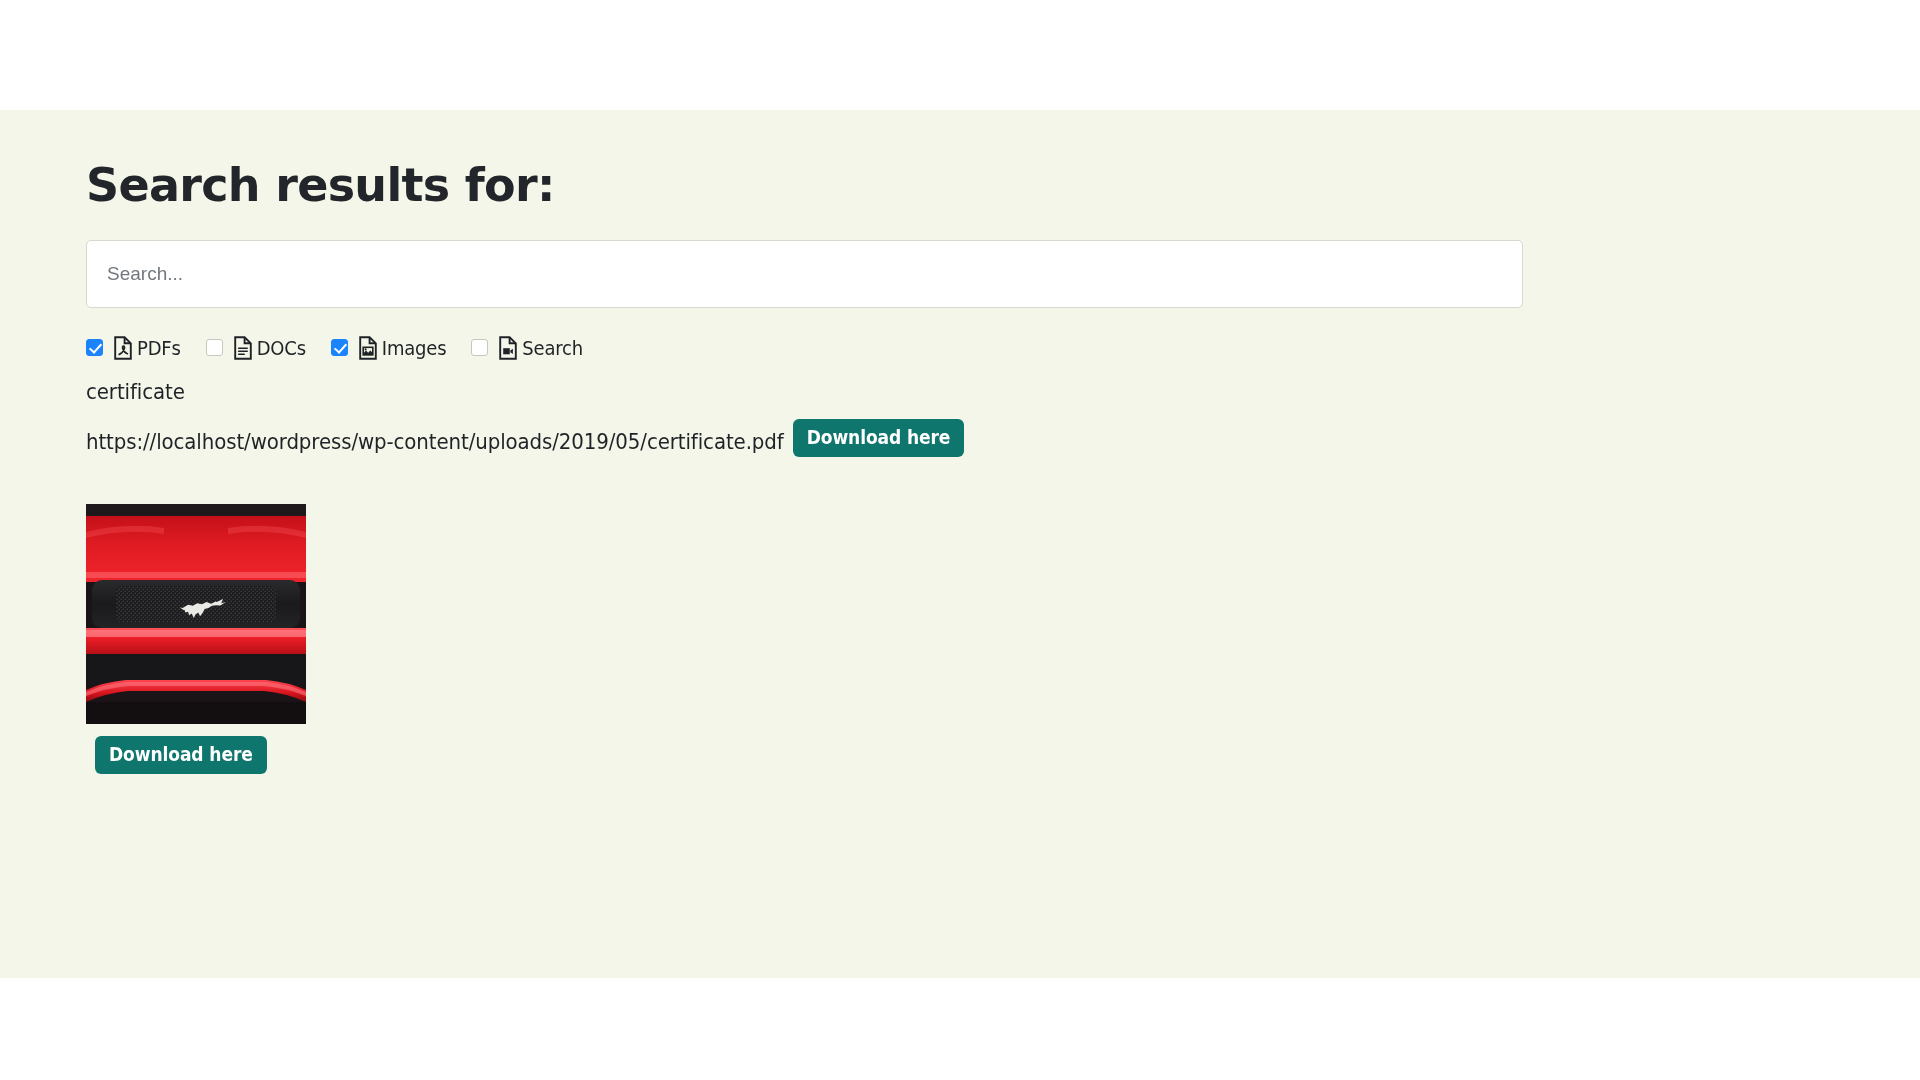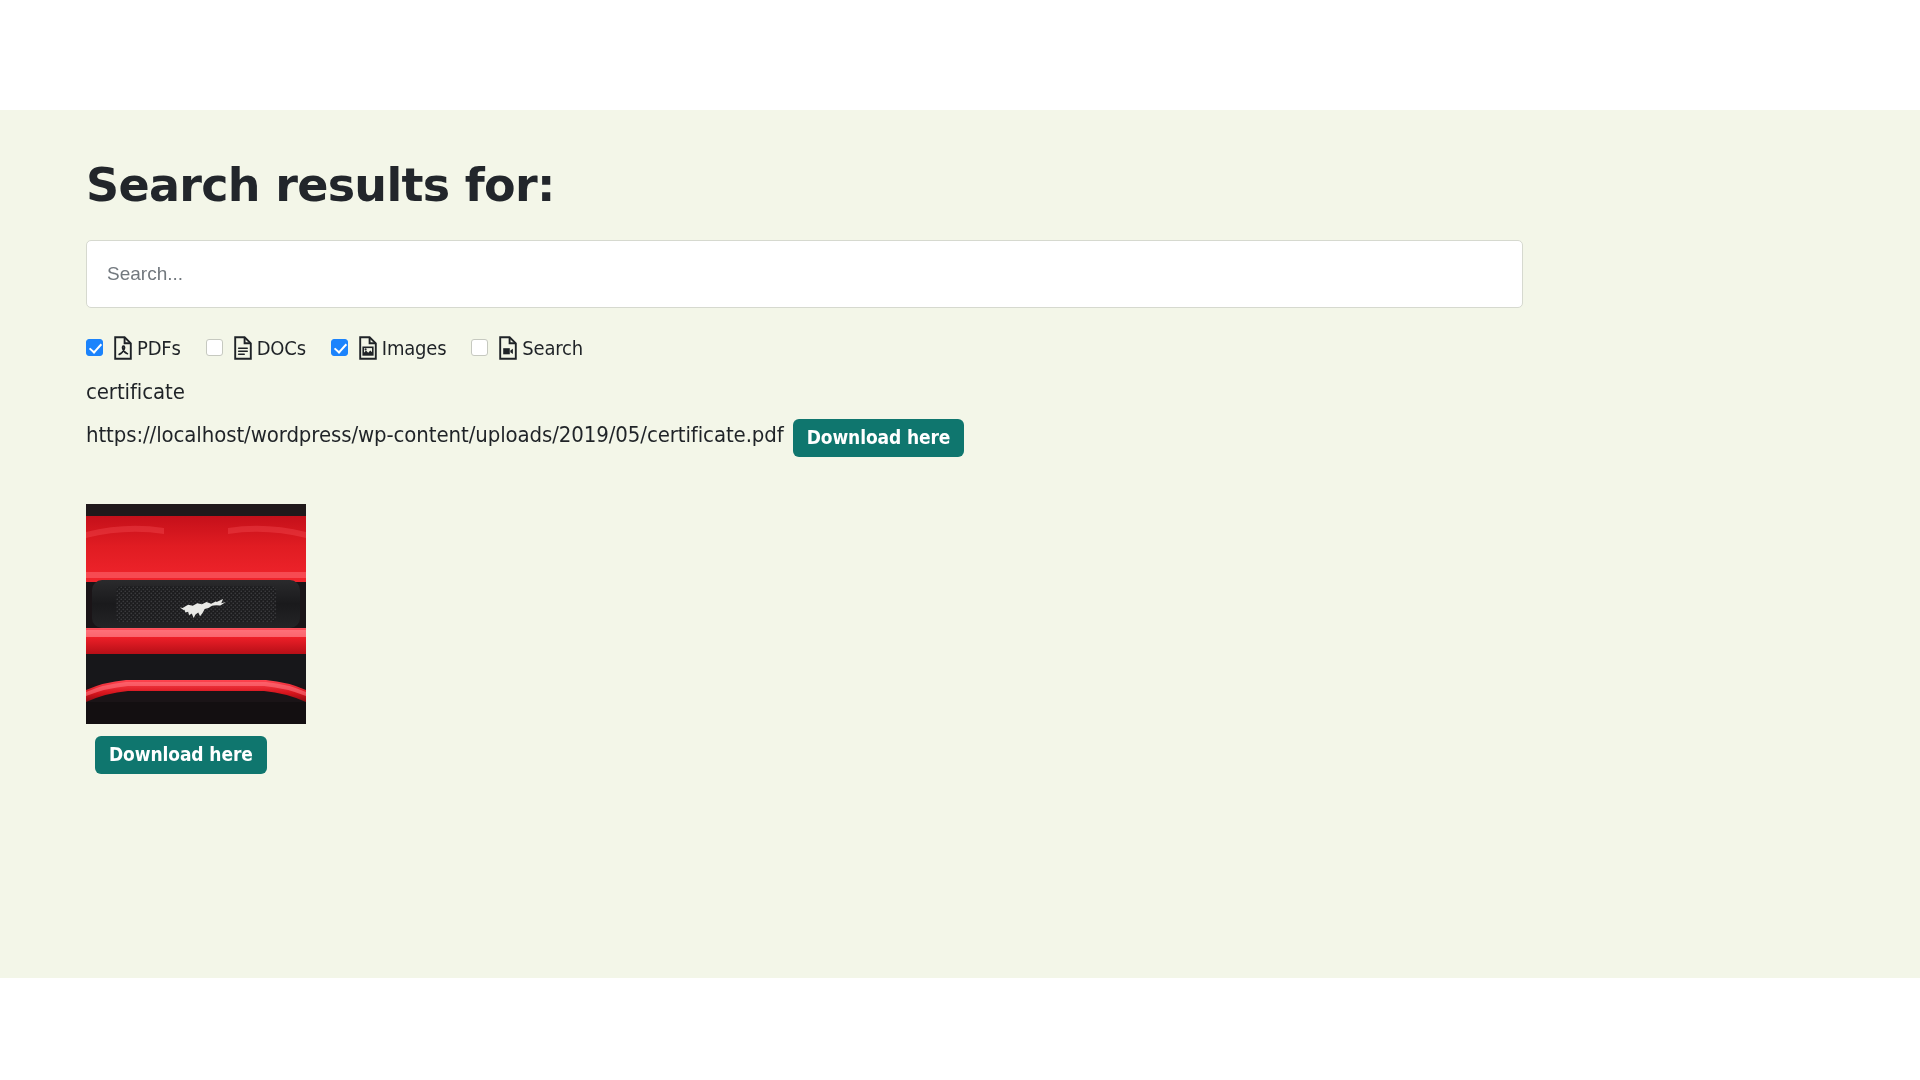--- a/index.html
+++ b/index.html
@@ -158,21 +158,21 @@
   .result-title {
     font-family: "DejaVu Sans Condensed", "DejaVu Sans", sans-serif;
     font-size: 22px;
     color: #1f2327;
     line-height: 1.45;
     letter-spacing: -0.1px;
   }
 
   .result-line {
     display: flex;
-    align-items: flex-start;
+    align-items: flex-end;
     line-height: 1.45;
     margin-top: 12px;
   }
 
   .result-url {
     font-family: "DejaVu Sans Condensed", "DejaVu Sans", sans-serif;
     font-size: 22px;
     color: #1f2327;
     letter-spacing: -0.1px;
     white-space: nowrap;

